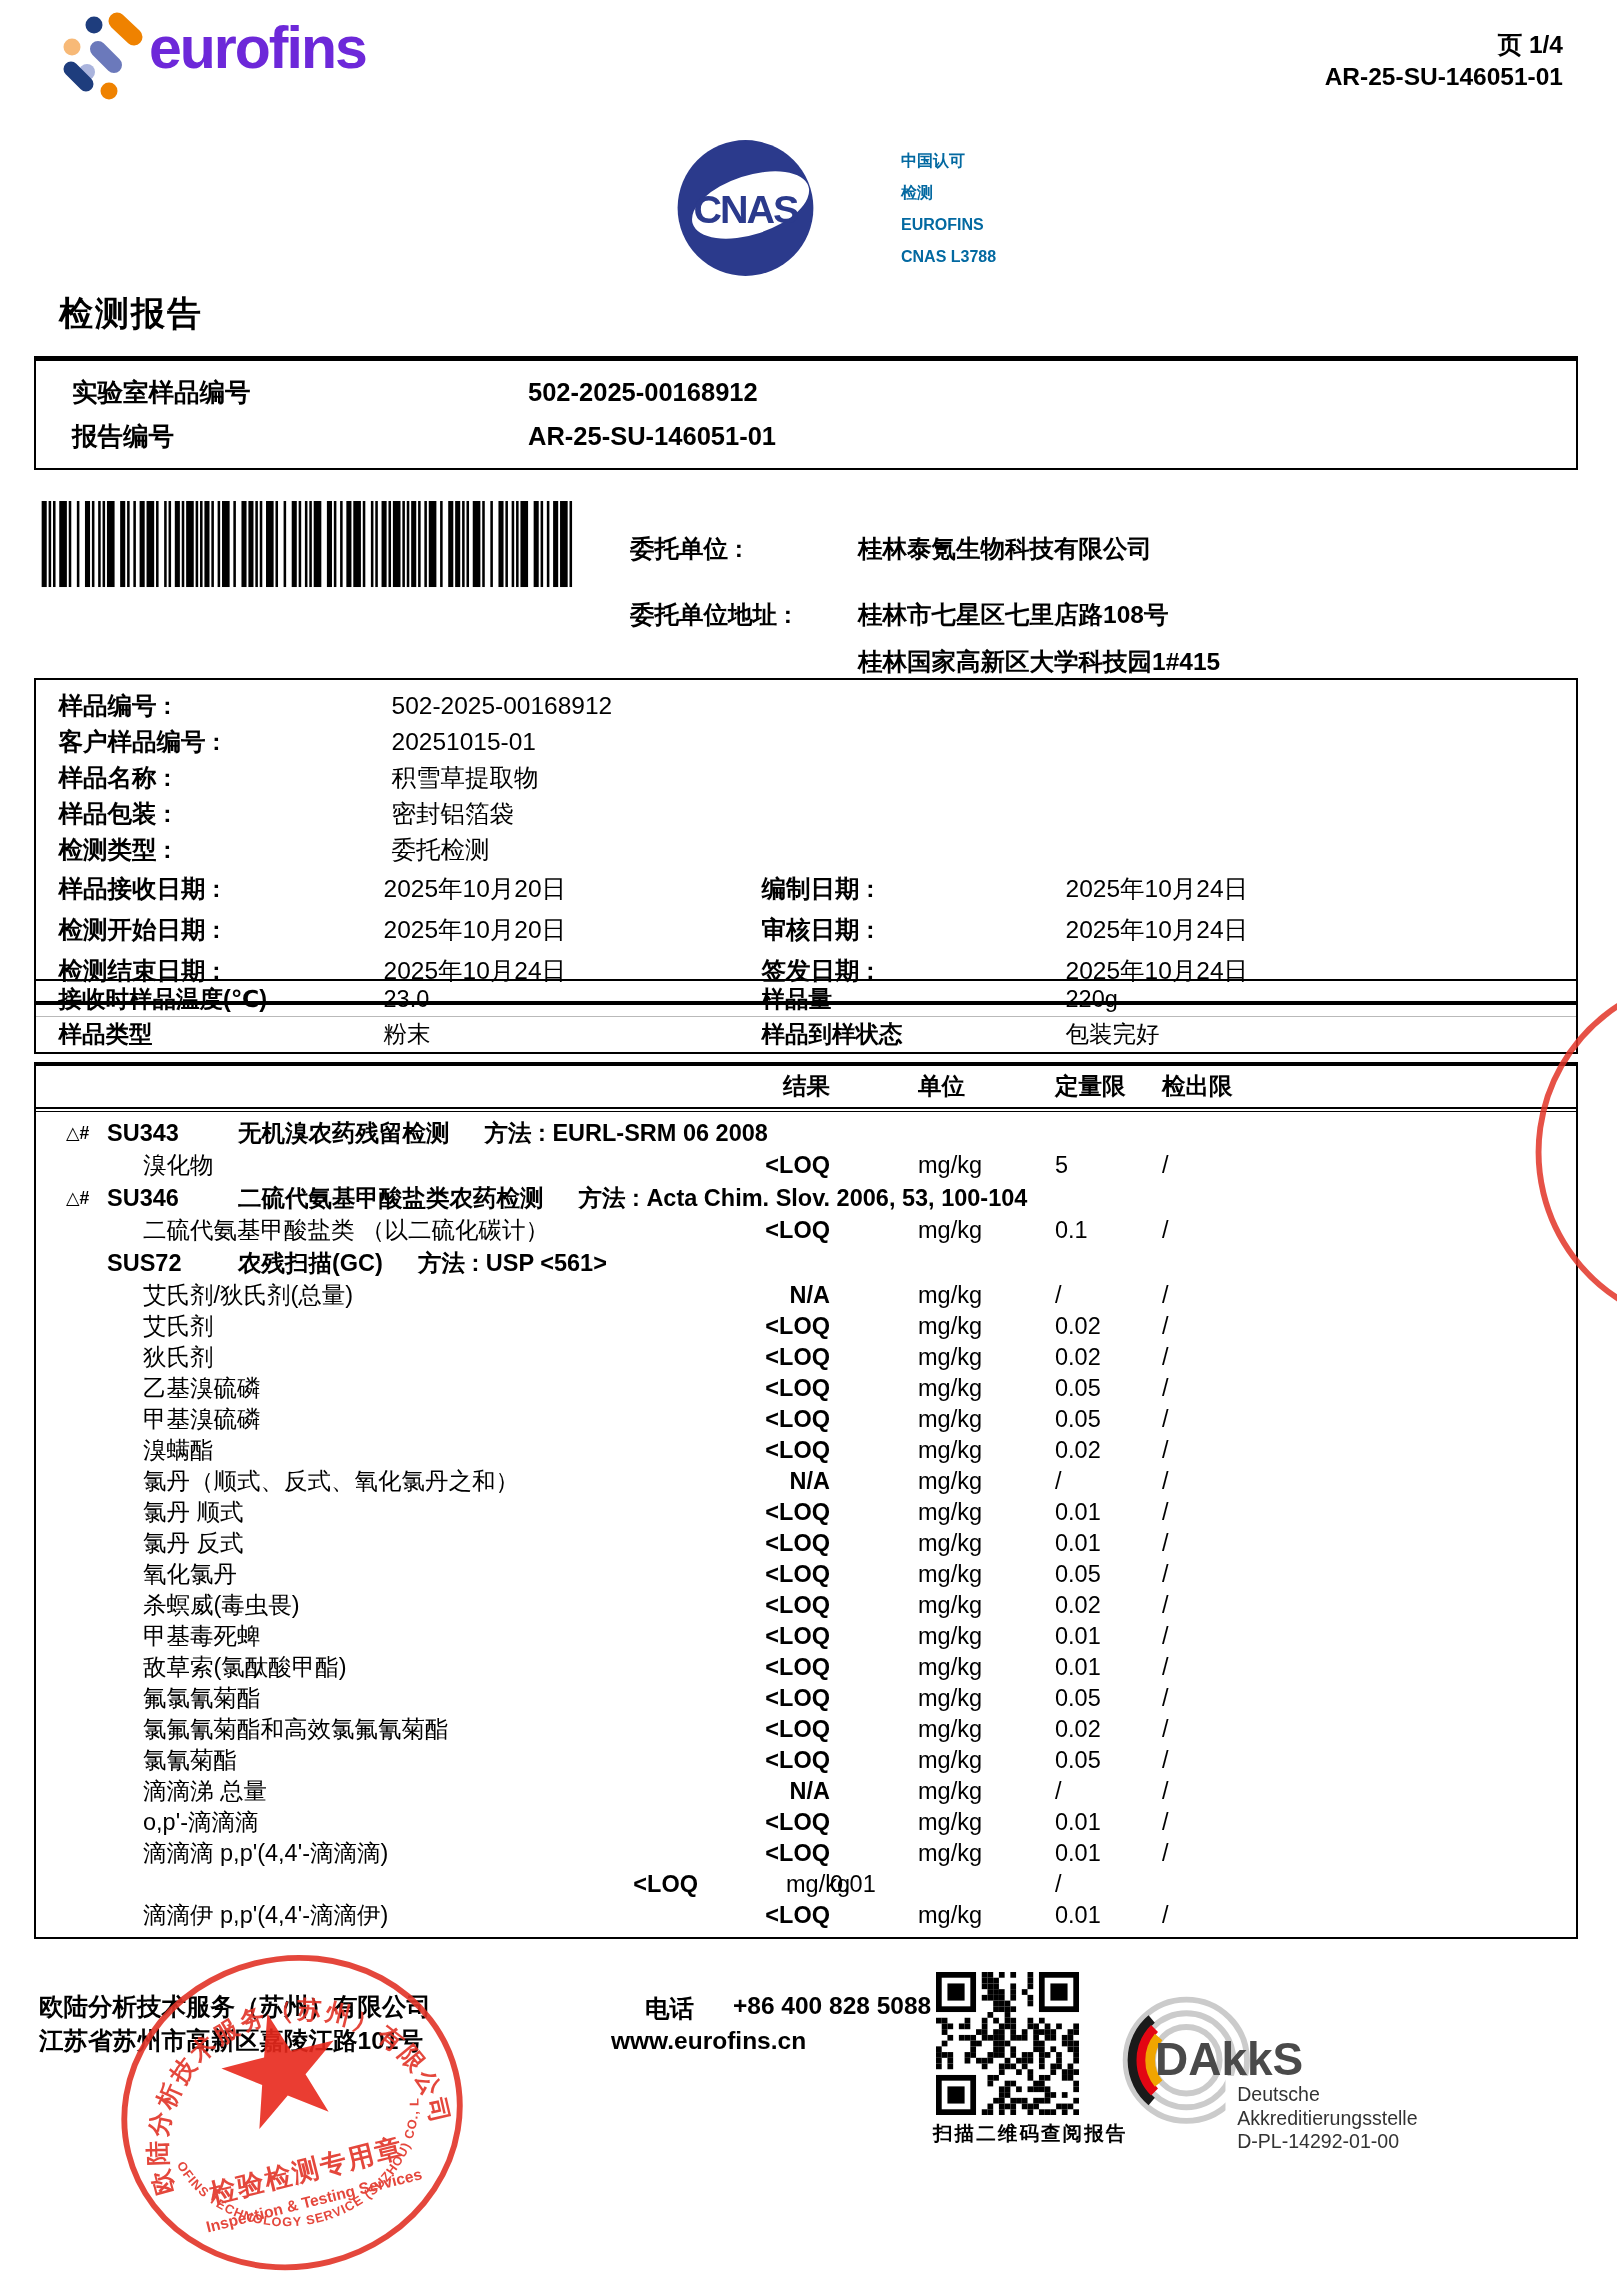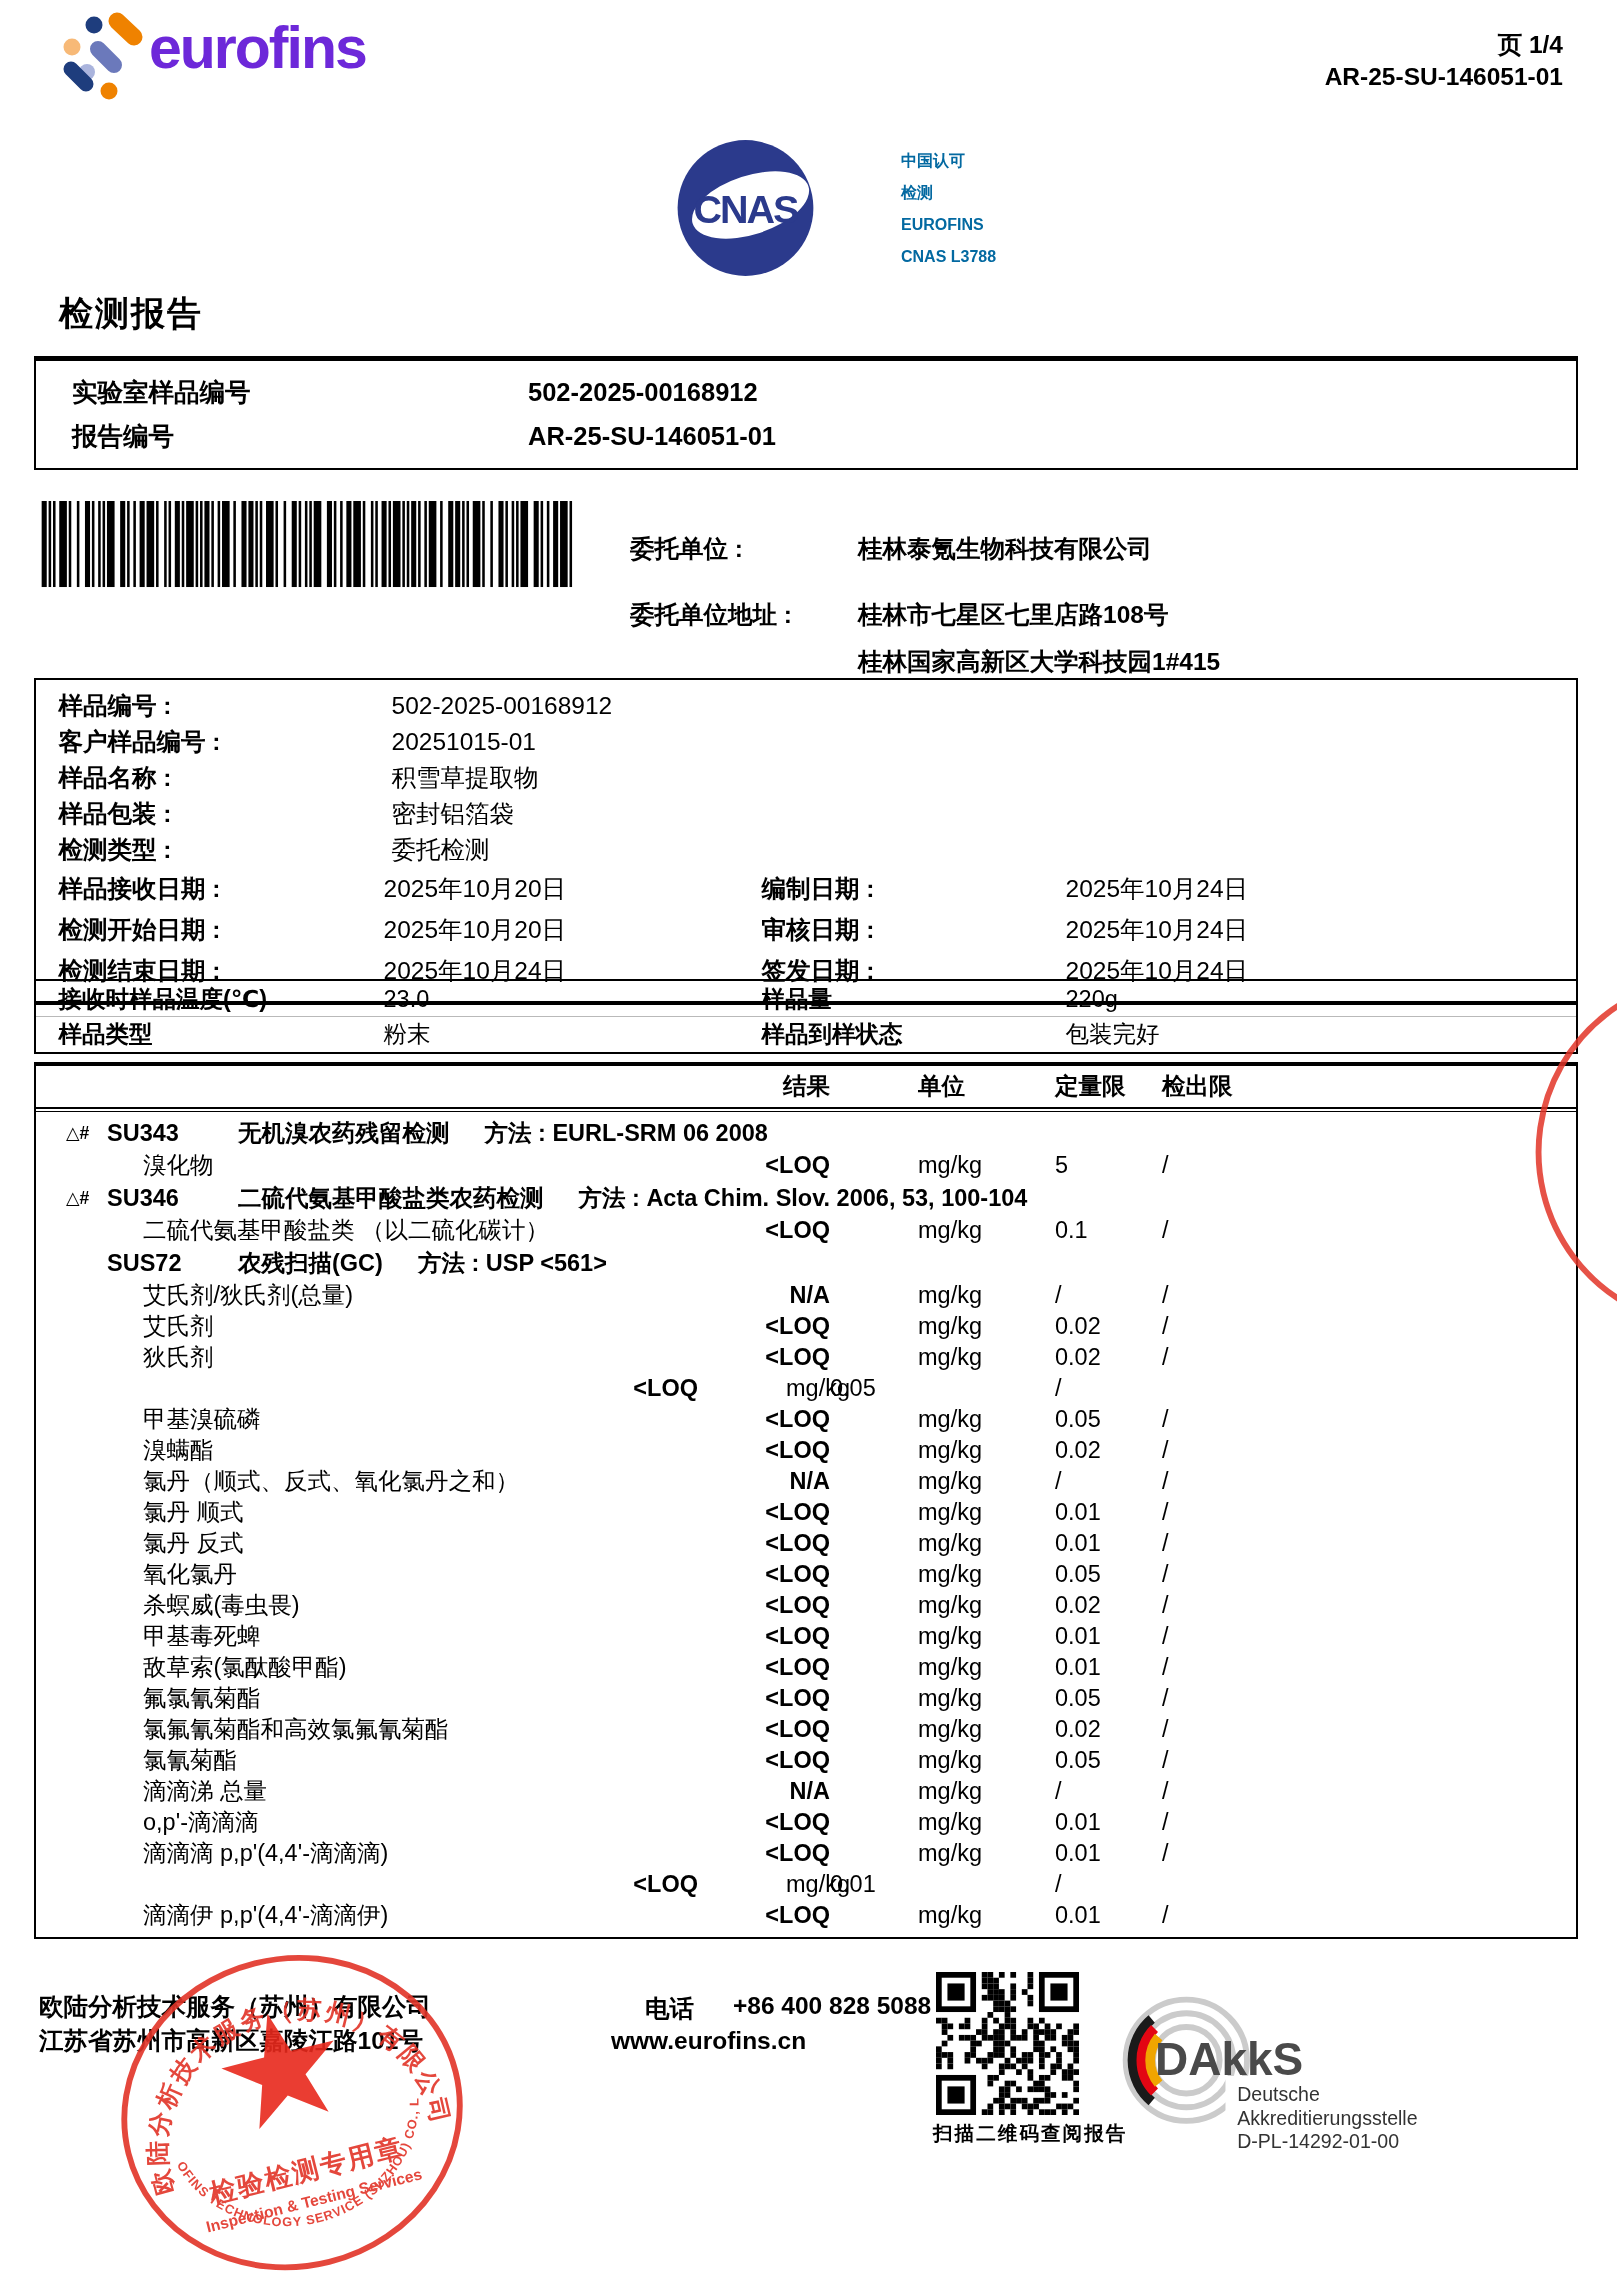--- a/index.html
+++ b/index.html
@@ -307,20 +307,21 @@
         <span class="c4">/</span>
       </div>
       <div class="rrow item">
         <span class="c0">狄氏剂</span>
         <span class="c1">&lt;LOQ</span>
         <span class="c2">mg/kg</span>
         <span class="c3">0.02</span>
         <span class="c4">/</span>
       </div>
       <div class="rrow item">
+        <span class="c0">乙基溴硫磷</span>
         <span class="c1">&lt;LOQ</span>
         <span class="c2">mg/kg</span>
         <span class="c3">0.05</span>
         <span class="c4">/</span>
       </div>
       <div class="rrow item">
         <span class="c0">甲基溴硫磷</span>
         <span class="c1">&lt;LOQ</span>
         <span class="c2">mg/kg</span>
         <span class="c3">0.05</span>

